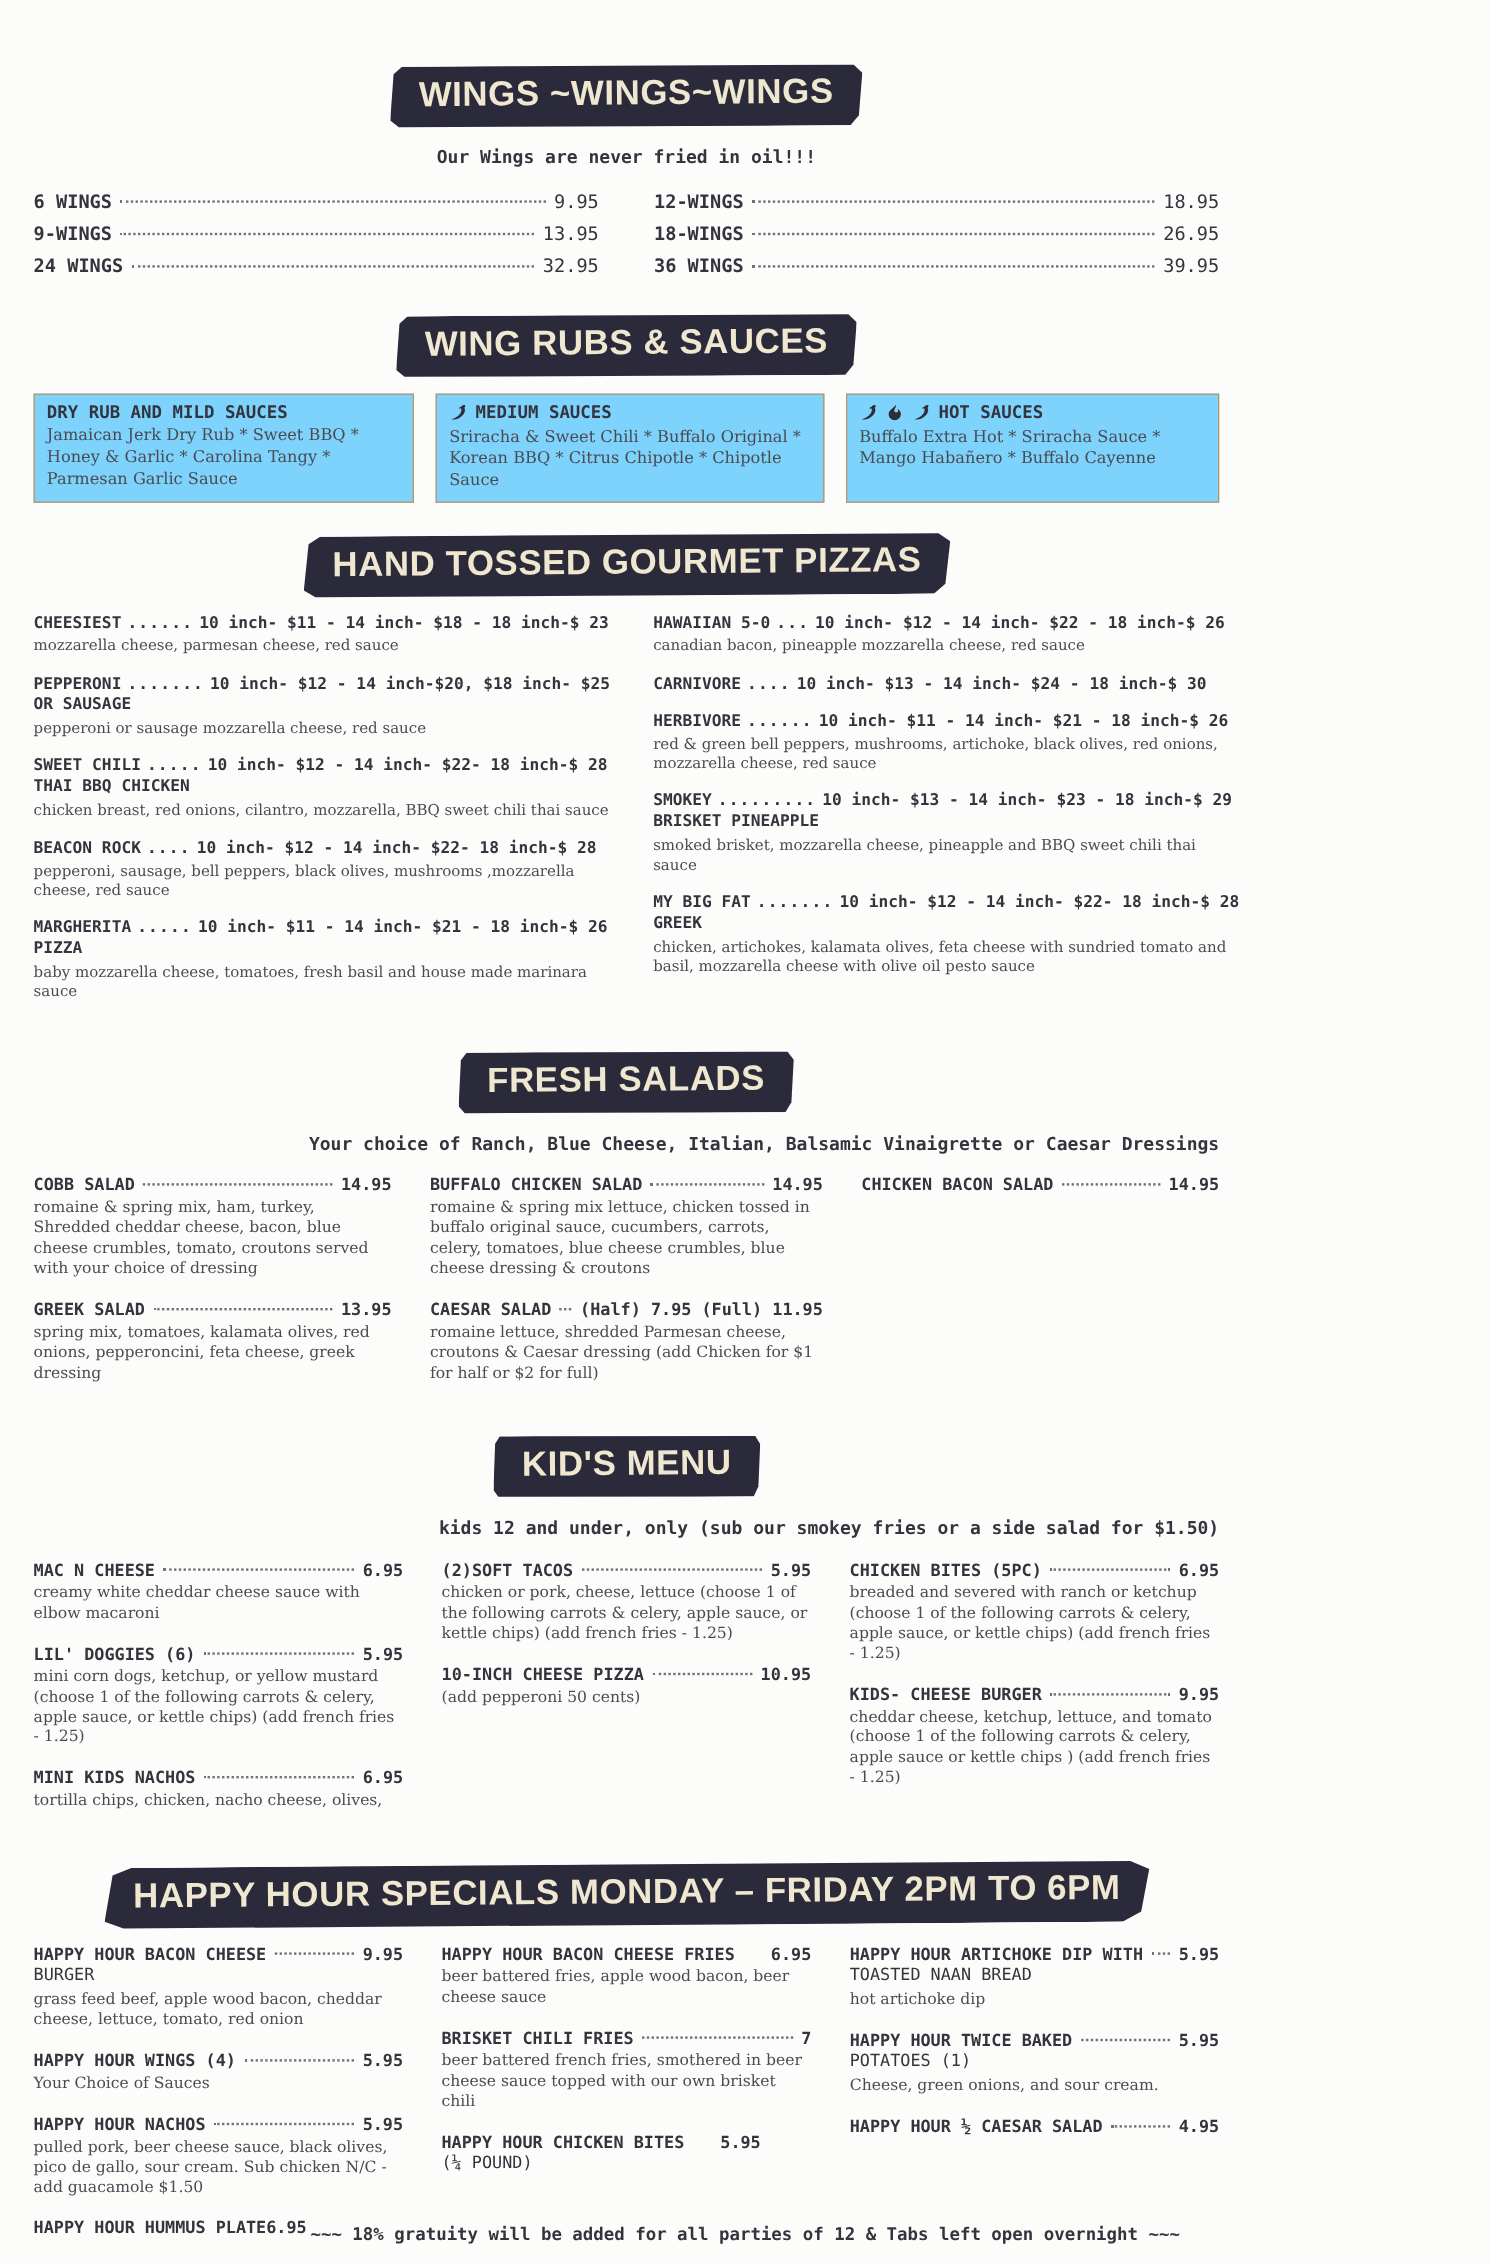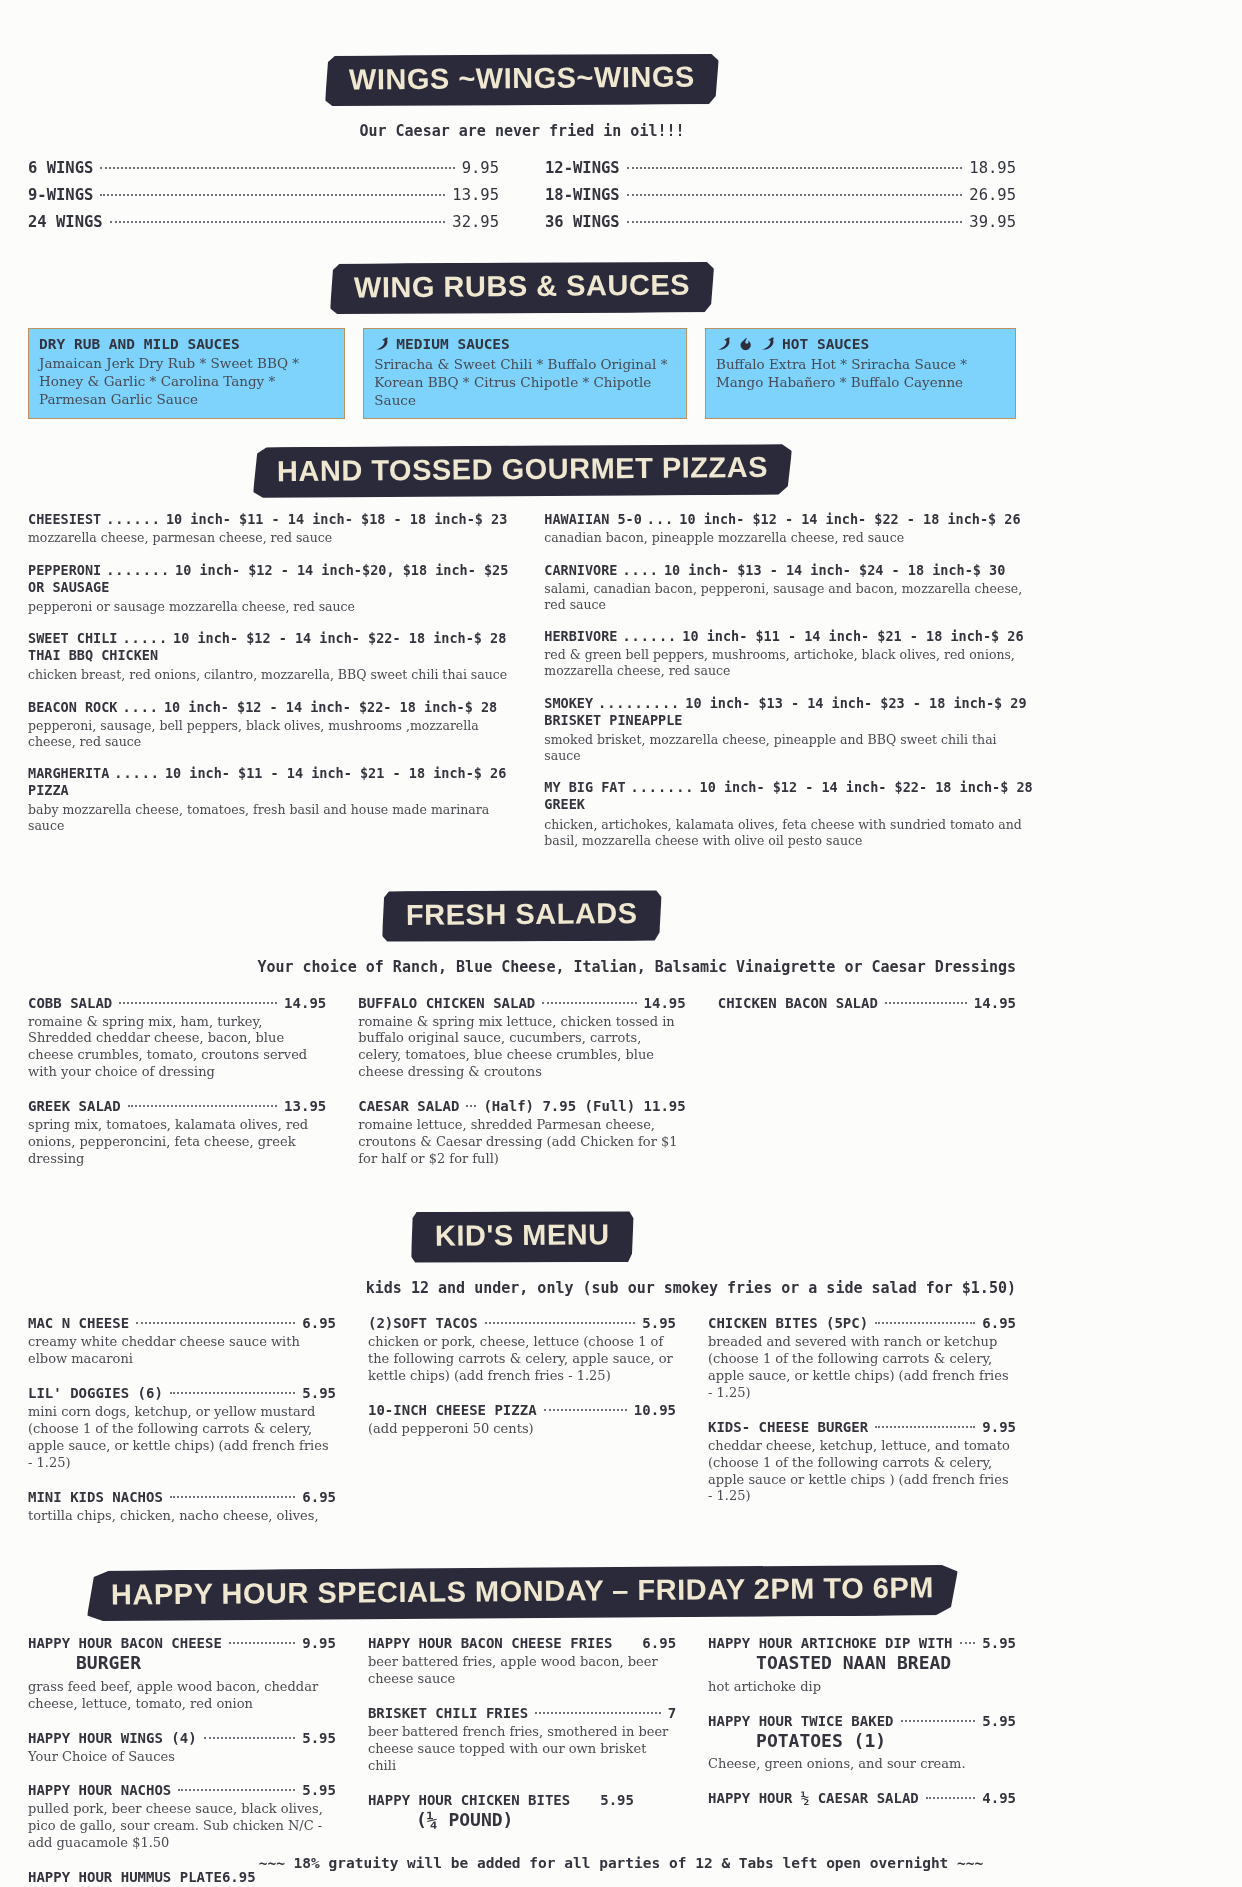--- a/index.html
+++ b/index.html
@@ -50,41 +50,41 @@
   .pdots { margin: 0 5px; letter-spacing: 1px; }
   .pname2 { font-size: 13.5px; font-weight: 700; line-height: 1.35; }
   .pname2:empty { display: none; }
   .idesc { font-family: "DejaVu Serif", "Liberation Serif", serif; font-size: 12.5px; color: #4a4a52; line-height: 1.3; margin-top: 3px; }
   .idesc:empty { display: none; }
 
   .three-cols { display: grid; grid-template-columns: 1fr 1fr 1fr; column-gap: 32px; margin-top: 16px; }
   .m-item { margin-bottom: 17px; }
   .m-head { display: flex; align-items: baseline; font-size: 14px; font-weight: 700; }
   .m-head .iname, .m-head .iprice { white-space: nowrap; }
-  .m-name2 { font-size: 18px; font-weight: 700; line-height: 1.35; margin-left: 48px; }
+  .m-name2 { font-size: 14px; font-weight: 400; line-height: 1.35; }
   .m-name2:empty { display: none; }
   .three-cols .idesc { font-size: 13px; }
 
   .subtitle { margin-top: 4px; text-align: right; }
 
   .footer {
     position: absolute; left: 0; right: 0; bottom: 16px;
     text-align: center; font-weight: 700; font-size: 14.5px;
   }
 </style>
 </head>
 <body>
 
 <div class="page">
 
   <section>
     <div class="banner-row">
       <div class="banner">WINGS ~WINGS~WINGS</div>
     </div>
-    <div class="center-line">Our Caesar are never fried in oil!!!</div>
+    <div class="center-line">Our Wings are never fried in oil!!!</div>
     <div class="wings-cols">
       <div>
         <div class="dotrow">
           <span class="iname">6 WINGS</span>
           <span class="lead"></span>
           <span class="iprice">9.95</span>
         </div>
         <div class="dotrow">
           <span class="iname">9-WINGS</span>
           <span class="lead"></span>
@@ -232,21 +232,20 @@
           <div class="idesc">canadian bacon, pineapple mozzarella cheese, red sauce</div>
         </div>
 
         <div class="pizza-item">
           <div class="pline">
             <span>CARNIVORE</span>
             <span class="pdots">....</span>
             <span>10 inch- $13 - 14 inch- $24 -  18 inch-$ 30</span>
           </div>
 
-          <div class="idesc">salami, canadian bacon, pepperoni, sausage and bacon, mozzarella cheese, red sauce</div>
         </div>
 
         <div class="pizza-item">
           <div class="pline">
             <span>HERBIVORE</span>
             <span class="pdots">......</span>
             <span>10 inch- $11 - 14 inch- $21 -  18 inch-$ 26</span>
           </div>
 
           <div class="idesc">red &amp; green bell peppers, mushrooms, artichoke, black olives, red onions, mozzarella cheese, red sauce</div>

